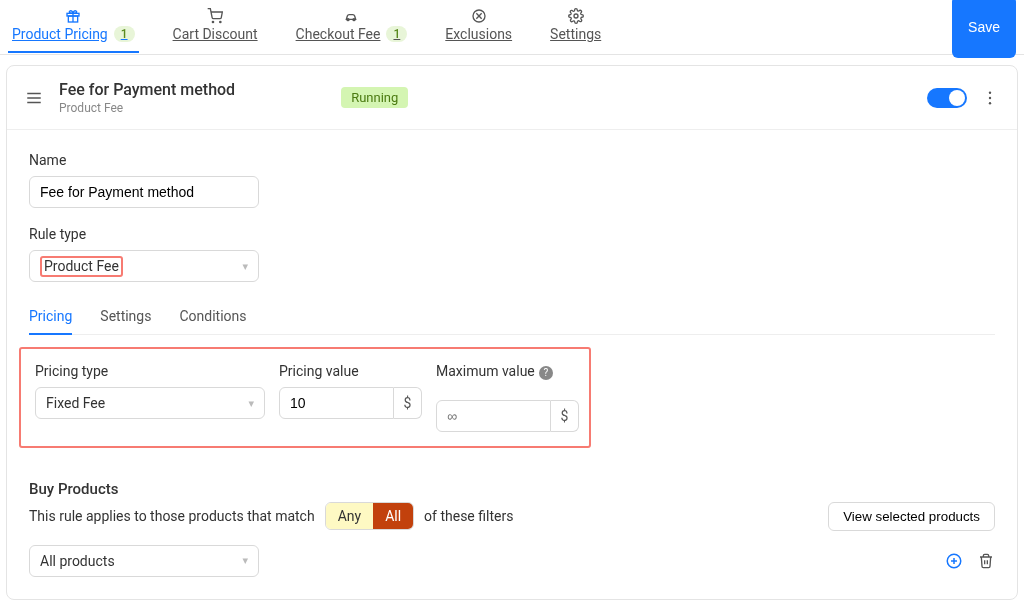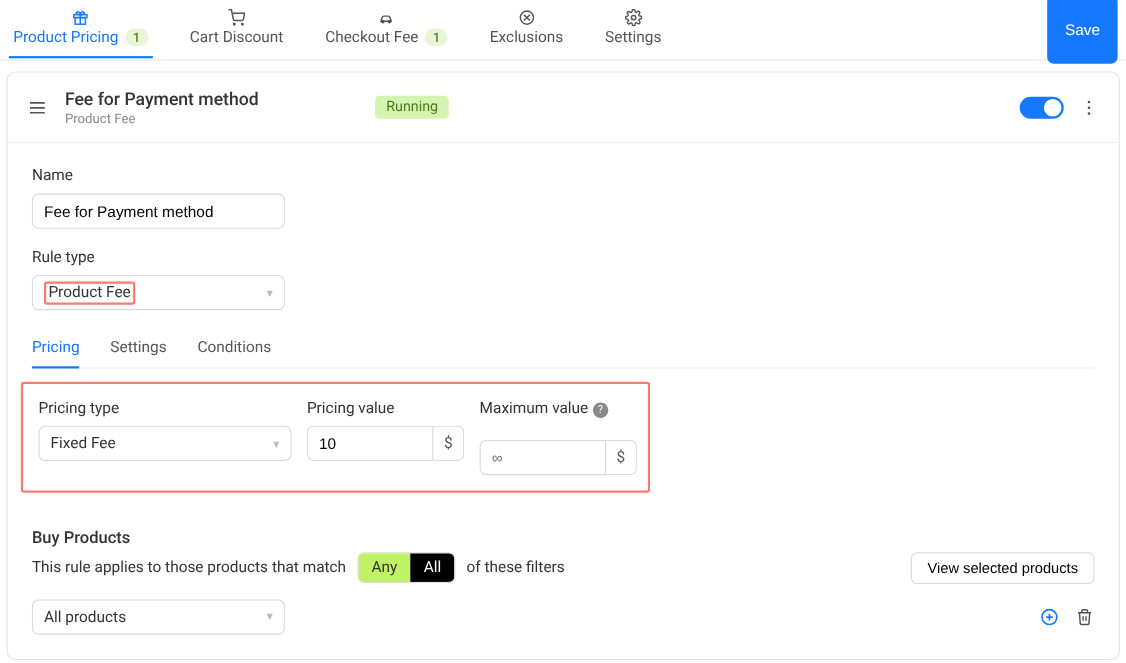--- a/index.html
+++ b/index.html
@@ -1,19 +1,19 @@
 <!DOCTYPE html>
 <html><head>
 <meta charset="utf-8">
 <style>
 * { box-sizing: border-box; margin: 0; padding: 0; }
 body { font-family: -apple-system, BlinkMacSystemFont, "Segoe UI", Roboto, sans-serif; font-size: 14px; color: #333; background: #fff; width: 1024px; }
 .topbar { display: flex; align-items: center; border-bottom: 1px solid #e4e4e4; padding: 0 8px; height: 55px; }
 .tabs { display: flex; gap: 30px; flex: 1; }
-.tab { display: flex; flex-direction: column; align-items: center; gap: 2px; padding: 6px 4px 10px 4px; cursor: pointer; color: #555; position: relative; }
+.tab { display: flex; flex-direction: column; align-items: center; gap: 2px; padding: 6px 4px 10px 4px; cursor: pointer; color: #555; position: relative; text-decoration: underline; }
 .tab.active { color: #1677ff; }
 .tab.active::after { content: ''; position: absolute; bottom: -1px; left: 0; right: 0; height: 2px; background: #1677ff; }
 .tab-icon { width: 16px; height: 16px; display: flex; align-items: center; justify-content: center; }
 .tab-label { display: flex; align-items: center; gap: 6px; }
 .badge { background: #e8f5d8; color: #5a8a1f; border-radius: 10px; padding: 1px 7px; font-size: 12px; font-weight: 500; }
 .save-btn { background: #1677ff; color: #fff; border: none; border-radius: 6px; padding: 23px 16px; font-size: 14px; cursor: pointer; }
 .card { margin: 10px 6px; border: 1px solid #e4e4e4; border-radius: 8px; overflow: hidden; }
 .card-header { display: flex; align-items: center; padding: 14px 18px; border-bottom: 1px solid #eee; gap: 16px; }
 .menu-icon { width: 18px; cursor: pointer; color: #555; }
 .title-block { flex: 0 0 auto; }
@@ -38,22 +38,22 @@
 .pricing-section { border: 2px solid #f77b72; border-radius: 3px; padding: 14px 14px; margin-top: 12px; display: flex; gap: 14px; width: 572px; margin-left: -10px; }
 .pricing-col { display: flex; flex-direction: column; }
 .combo { display: flex; }
 .combo input { border: 1px solid #d9d9d9; border-radius: 6px 0 0 6px; height: 32px; padding: 0 10px; width: 115px; font-size: 14px; }
 .combo .unit { border: 1px solid #d9d9d9; border-left: none; border-radius: 0 6px 6px 0; height: 32px; width: 28px; display: flex; align-items: center; justify-content: center; color: #555; }
 .checkbox-row { display: flex; align-items: center; gap: 10px; margin-top: 14px; }
 .checkbox-row .cb { width: 16px; height: 16px; border: 1px solid #d9d9d9; border-radius: 4px; }
 .section-title { font-weight: 500; margin-top: 32px; margin-bottom: 4px; font-size: 15px; }
 .buy-row { display: flex; align-items: center; gap: 10px; }
 .seg { display: flex; border: 1px solid #d9d9d9; border-radius: 6px; overflow: hidden; }
-.seg-btn { padding: 5px 12px; cursor: pointer; background: #bef264; }
-.seg-btn.active { background: #000000; color: #fff; }
+.seg-btn { padding: 5px 12px; cursor: pointer; background: #fef9c3; }
+.seg-btn.active { background: #c2410c; color: #fff; }
 .view-btn { margin-left: auto; border: 1px solid #d9d9d9; background: #fff; border-radius: 6px; padding: 6px 14px; cursor: pointer; }
 .product-row { display: flex; align-items: center; margin-top: 14px; }
 .product-row .actions { margin-left: auto; display: flex; gap: 14px; align-items: center; }
 .icon-btn { width: 18px; height: 18px; cursor: pointer; display: flex; align-items: center; justify-content: center; }
 .help-circle { display: inline-flex; width: 14px; height: 14px; background: #888; color: #fff; border-radius: 50%; font-size: 10px; align-items: center; justify-content: center; margin-left: 4px; }
 svg { display: block; }
 </style>
 </head>
 <body>
 

